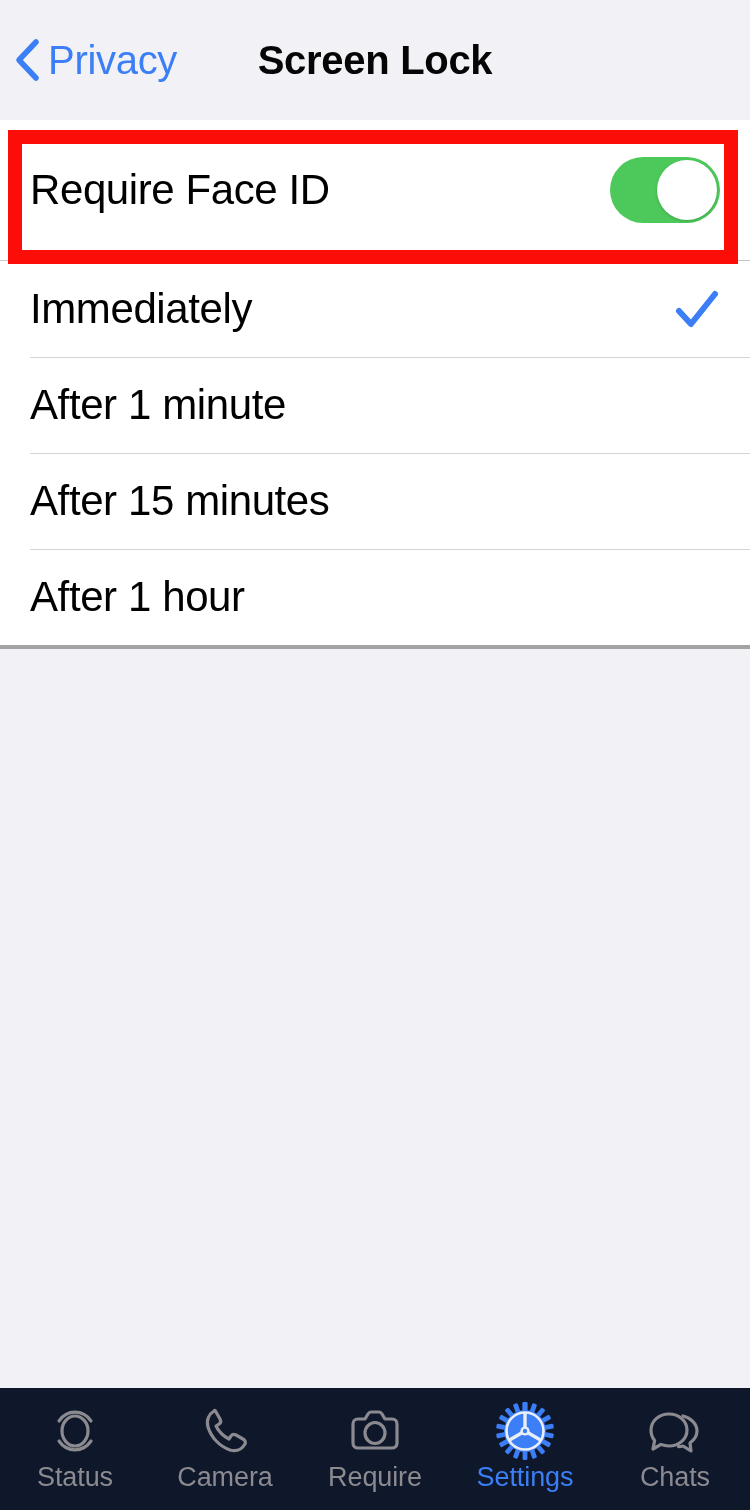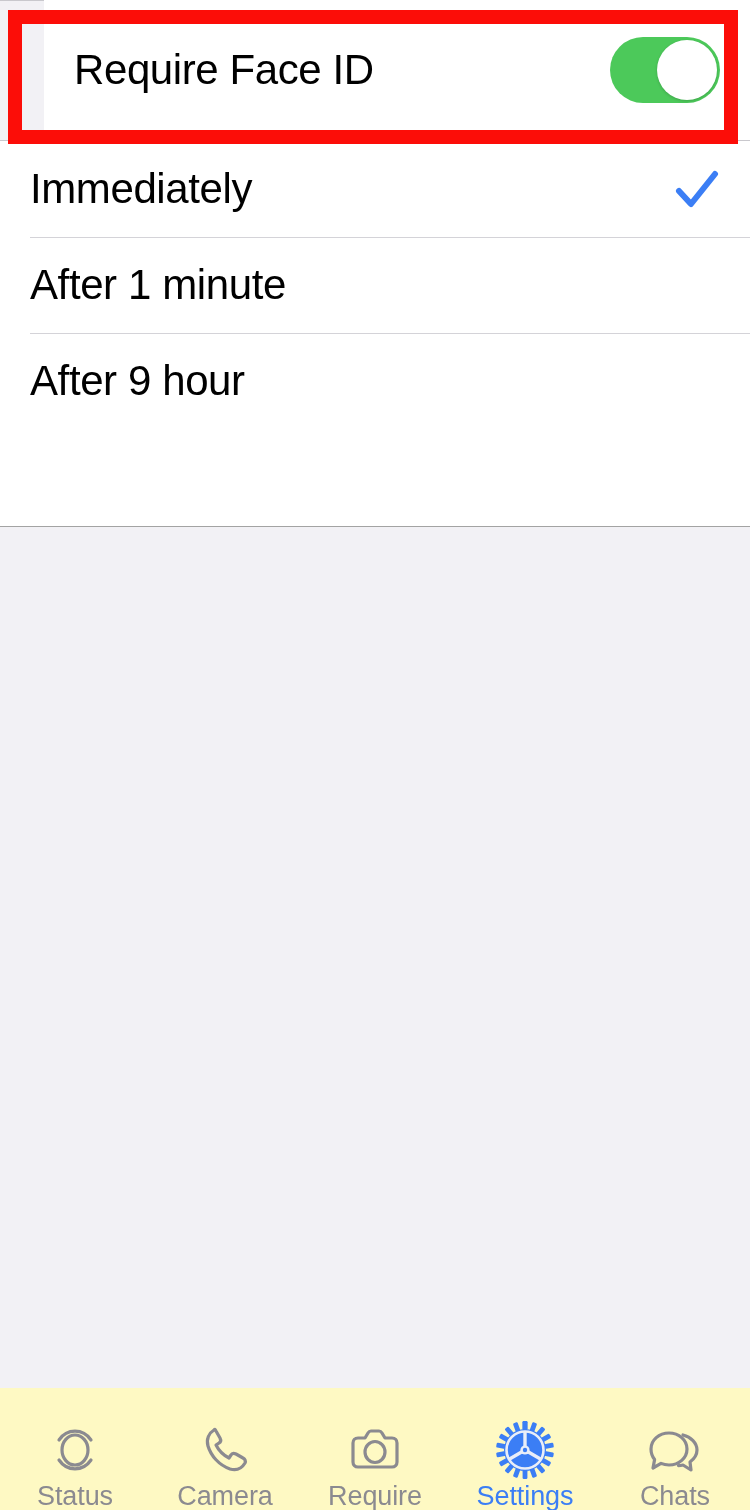--- a/index.html
+++ b/index.html
@@ -67,21 +67,20 @@
     position:absolute; top:0; left:0; right:0;
     height:1px; background:#c9c8cd;
   }
   .toggle-row {
     position:absolute;
     top:0; left:0; right:0; height:140px;
     background:#ffffff;
     display:flex; align-items:center;
     padding:0 30px;
     cursor:pointer;
-    margin-left:44px;
   }
   .toggle-label {
     font-size:42px;
     color:#000;
     letter-spacing:-0.4px;
     line-height:1;
   }
   .switch {
     margin-left:auto;
     width:110px; height:66px;
@@ -116,21 +115,21 @@
     line-height:1.3;
     color:#8b8a90;
     letter-spacing:-0.2px;
   }
 
   
   .list {
     flex:0 0 387px;
     background:#ffffff;
     border-top:1px solid #c9c8cd;
-    border-bottom:1px solid #a3a3a3;
+    border-bottom:4px solid #a3a3a3;
   }
   .row {
     height:96px;
     display:flex; align-items:center;
     padding:0 30px;
     position:relative;
     cursor:pointer;
   }
   .row + .row::before {
     content:"";
@@ -151,23 +150,23 @@
     flex:0 0 46px;
   }
   .check svg { display:block; }
 
   .spacer { flex:1 1 auto; }
 
   
   .tabbar {
     flex:0 0 122px;
     display:flex;
-    align-items:flex-end;
+    align-items:flex-start;
     padding-top:14px;
-    background:#fef9c3;
+    background:#0f172a;
   }
   .tab {
     flex:1 1 20%;
     display:flex; flex-direction:column;
     align-items:center;
     cursor:pointer;
   }
   .tab .tab-icon {
     height:58px;
     display:flex; align-items:center; justify-content:center;
@@ -179,20 +178,31 @@
     letter-spacing:-0.1px;
     line-height:1;
   }
   .tab.active .tab-label { color:#3b7ef5; }
 </style>
 </head>
 <body>
 
 <div class="screen">
 
+  <div class="navbar">
+    <div class="back-btn">
+      <span class="chev">
+        <svg width="26" height="44" viewBox="0 0 26 44" fill="none">
+          <path d="M22 4 L5 22 L22 40" stroke="#3b7ef5" stroke-width="5.5" stroke-linecap="round" stroke-linejoin="round"></path>
+        </svg>
+      </span>
+      <span class="back-label">Privacy</span>
+    </div>
+    <div class="nav-title">Screen Lock</div>
+  </div>
 
   <div class="toggle-wrap">
     <div class="hairline-top"></div>
     <div class="toggle-row">
       <span class="toggle-label">Require Face ID</span>
       <span class="switch">
         <span class="knob"></span>
       </span>
     </div>
     <div class="redbox"></div>
@@ -207,23 +217,26 @@
         <svg width="46" height="46" viewBox="0 0 46 46" fill="none">
           <path d="M5 25 L17 38 L41 8" stroke="#3b7ef5" stroke-width="6" stroke-linecap="round" stroke-linejoin="round"></path>
         </svg>
       </span>
     </div>
 
     <div class="row">
       <span class="row-label">After 1 minute</span>
     </div>
 
-
     <div class="row">
-      <span class="row-label">After 9 hour</span>
+      <span class="row-label">After 15 minutes</span>
+    </div>
+
+    <div class="row">
+      <span class="row-label">After 1 hour</span>
     </div>
 
   </div>
 
   <div class="spacer"></div>
 
   <div class="tabbar">
 
     <div class="tab">
       <span class="tab-icon">

